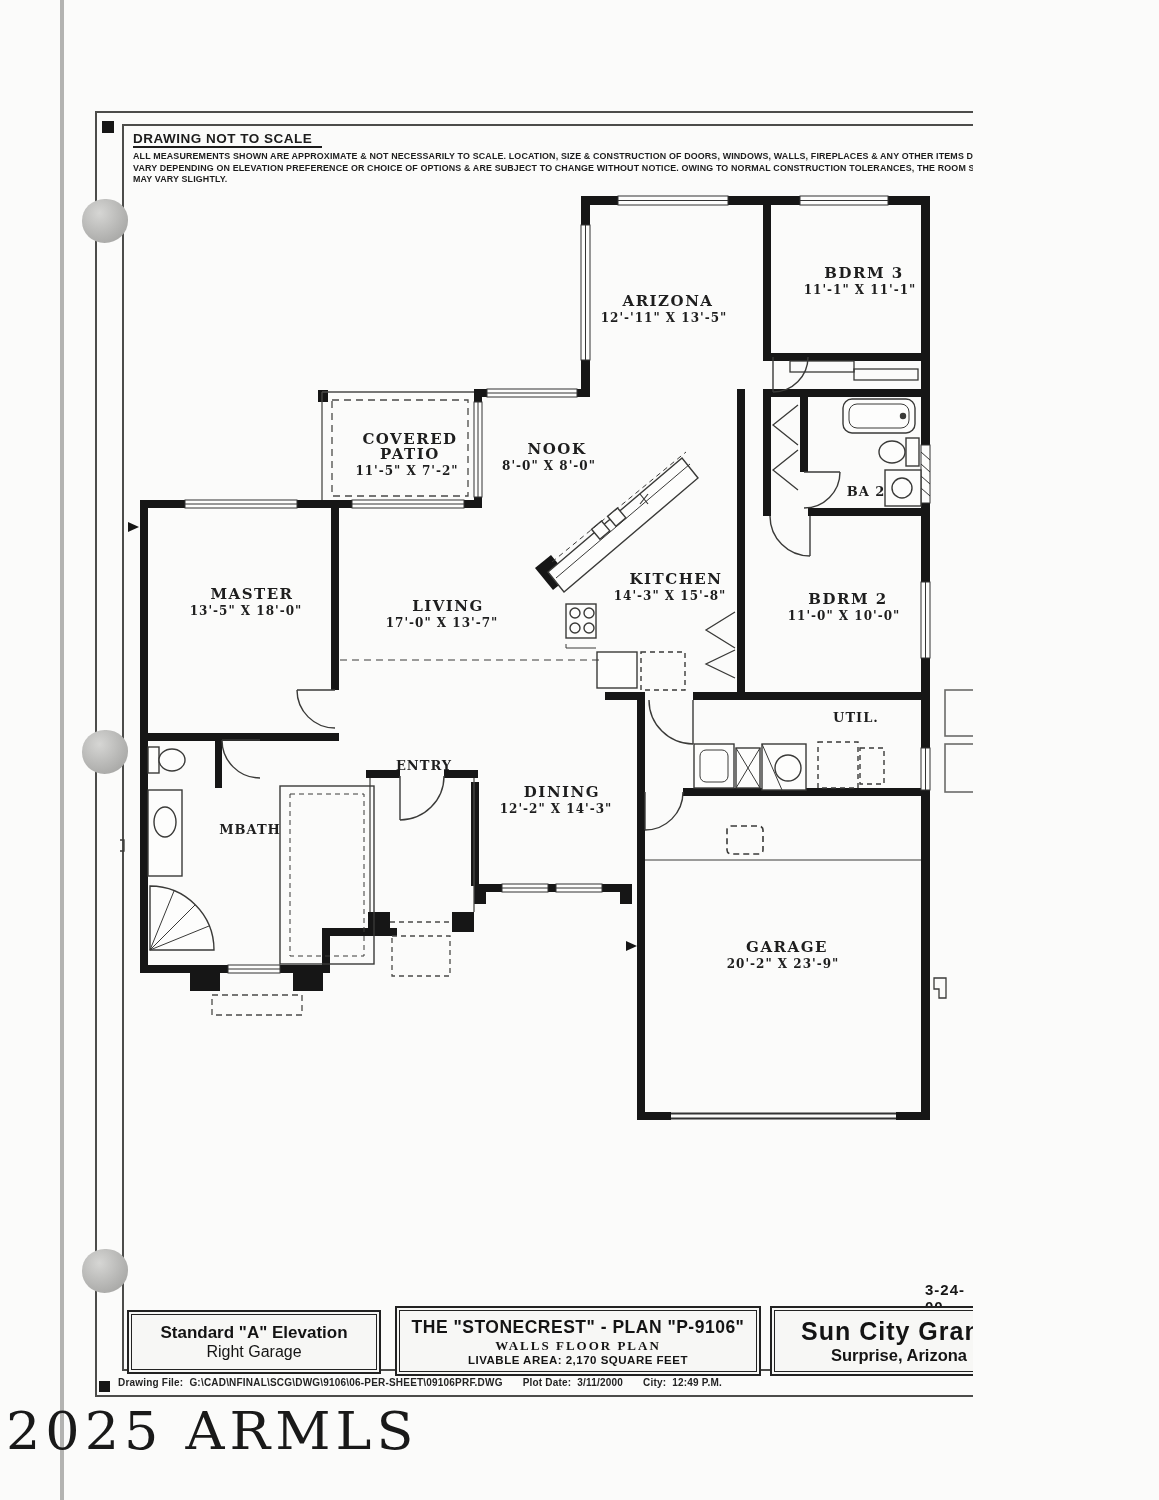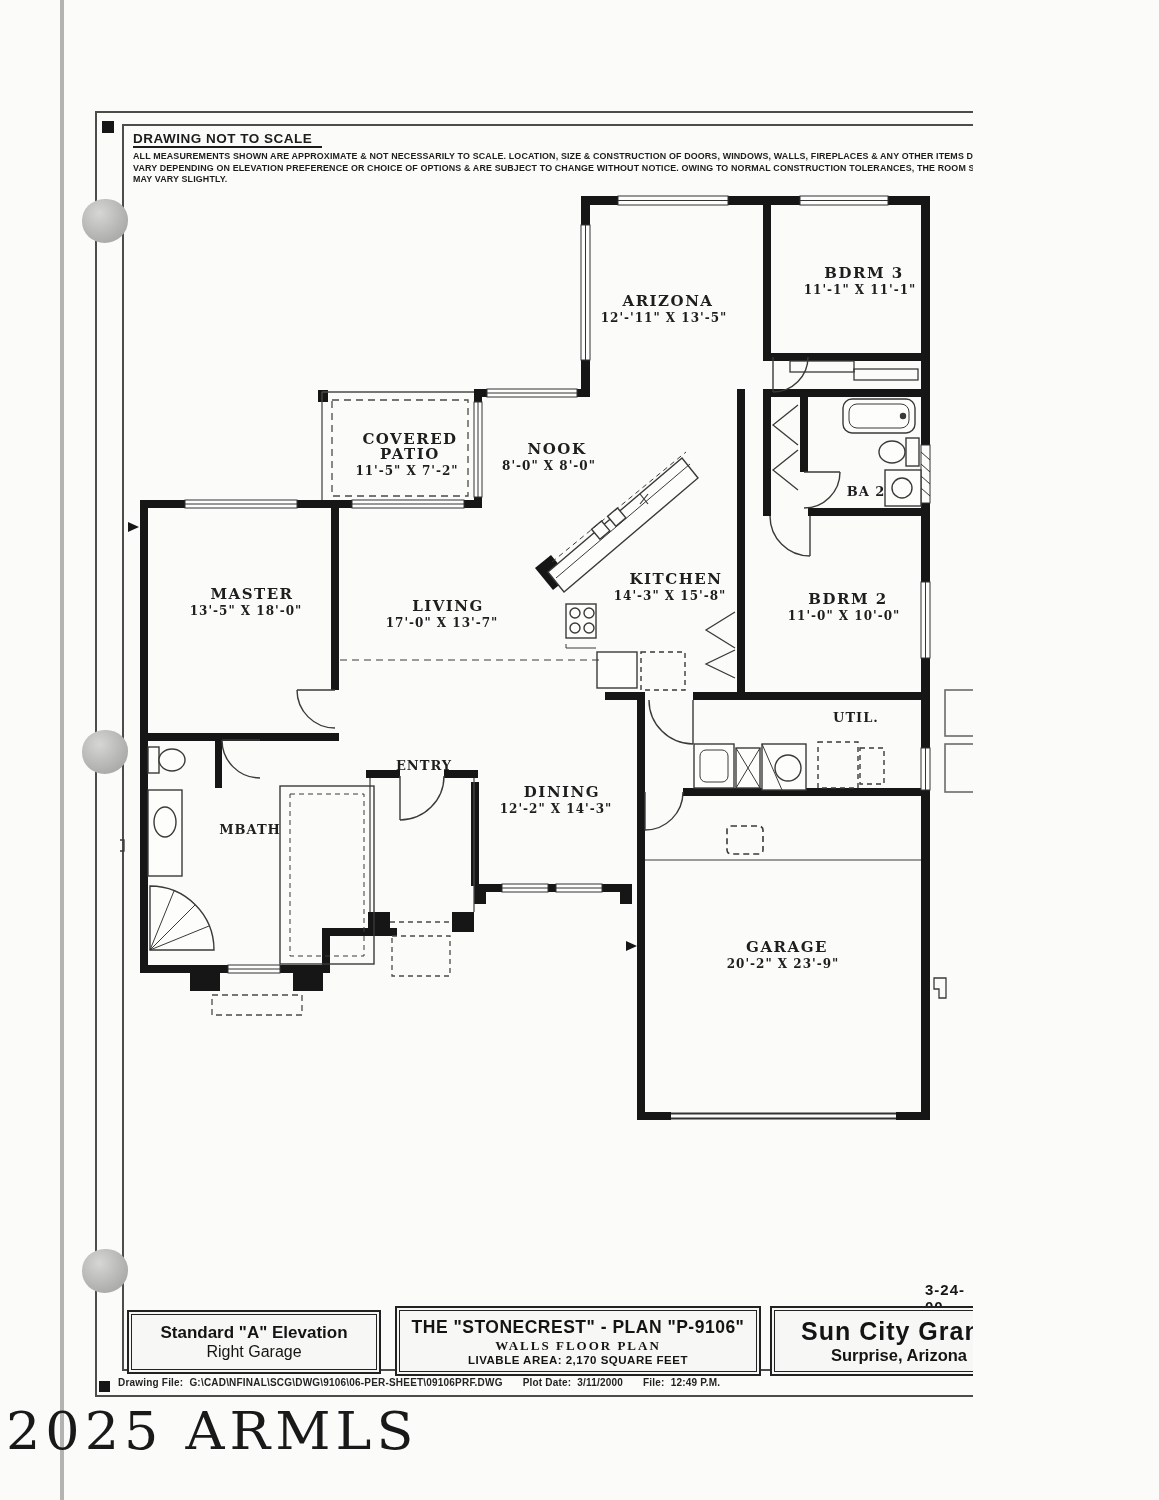--- a/index.html
+++ b/index.html
@@ -300,18 +300,18 @@
     </div>
   </div>
   <div class="tbox" style="left:770px;top:1306px;width:250px;height:62px;">
     <div class="in">
       <div class="tb3-l1">Sun City Grand</div>
       <div class="tb3-l2">Surprise, Arizona</div>
     </div>
   </div>
 
   <div class="footer-line">
-    <span>Drawing File:</span><span>G:\CAD\NFINAL\SCG\DWG\9106\06-PER-SHEET\09106PRF.DWG</span><span class="gap">Plot Date:</span><span>3/11/2000</span><span class="gap">File:</span><span>12:49 P.M.</span>
+    <span>Drawing File:</span><span>G:\CAD\NFINAL\SCG\DWG\9106\06-PER-SHEET\09106PRF.DWG</span><span class="gap">Plot Date:</span><span>3/11/2000</span><span class="gap">City:</span><span>12:49 P.M.</span>
   </div>
 
   <div class="watermark">2025 ARMLS</div>
 
 </div>
 
 </body></html>

